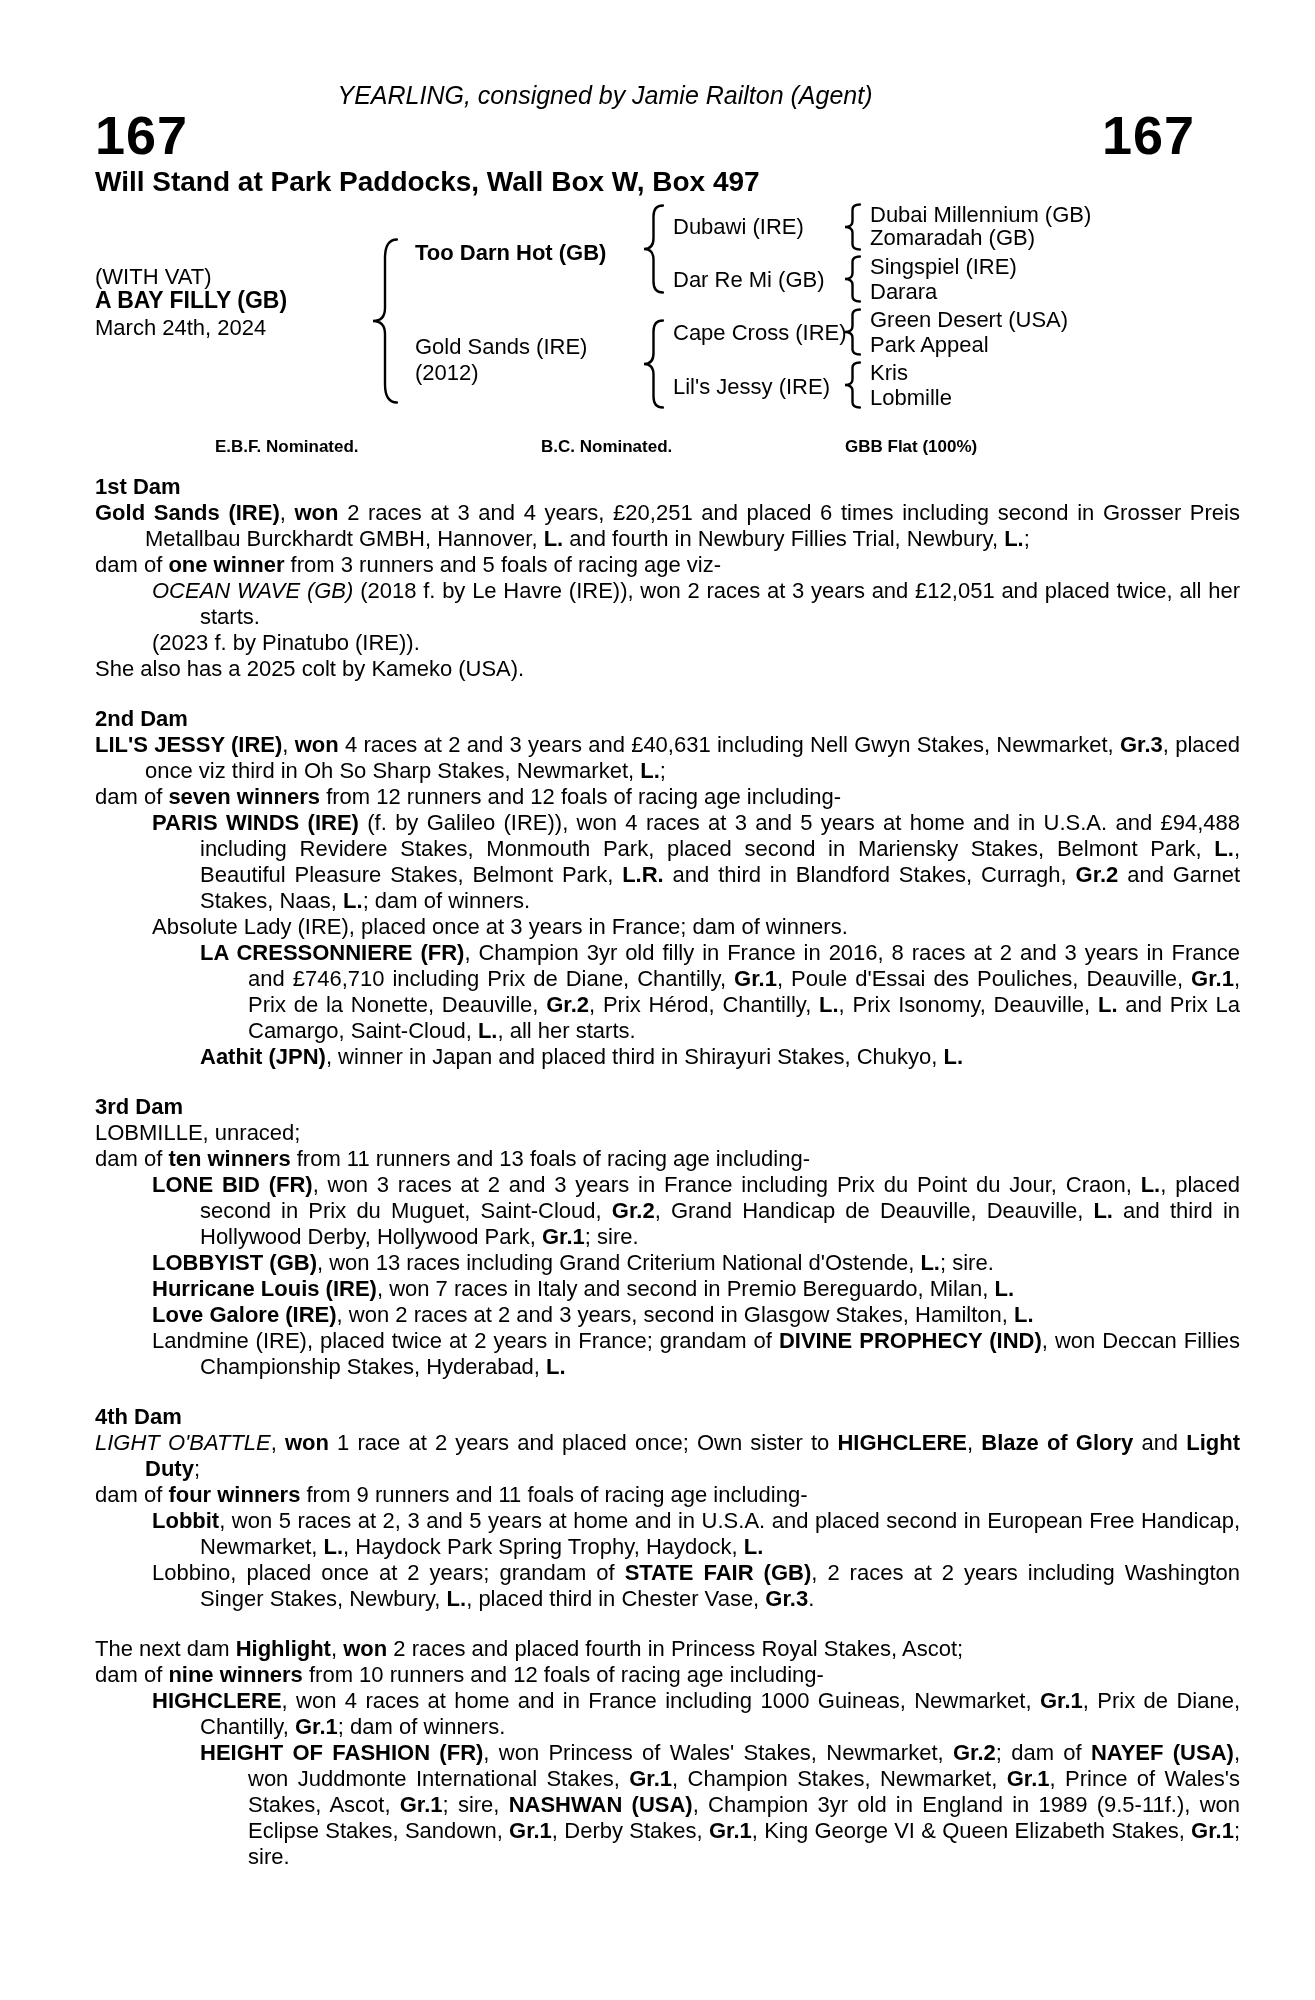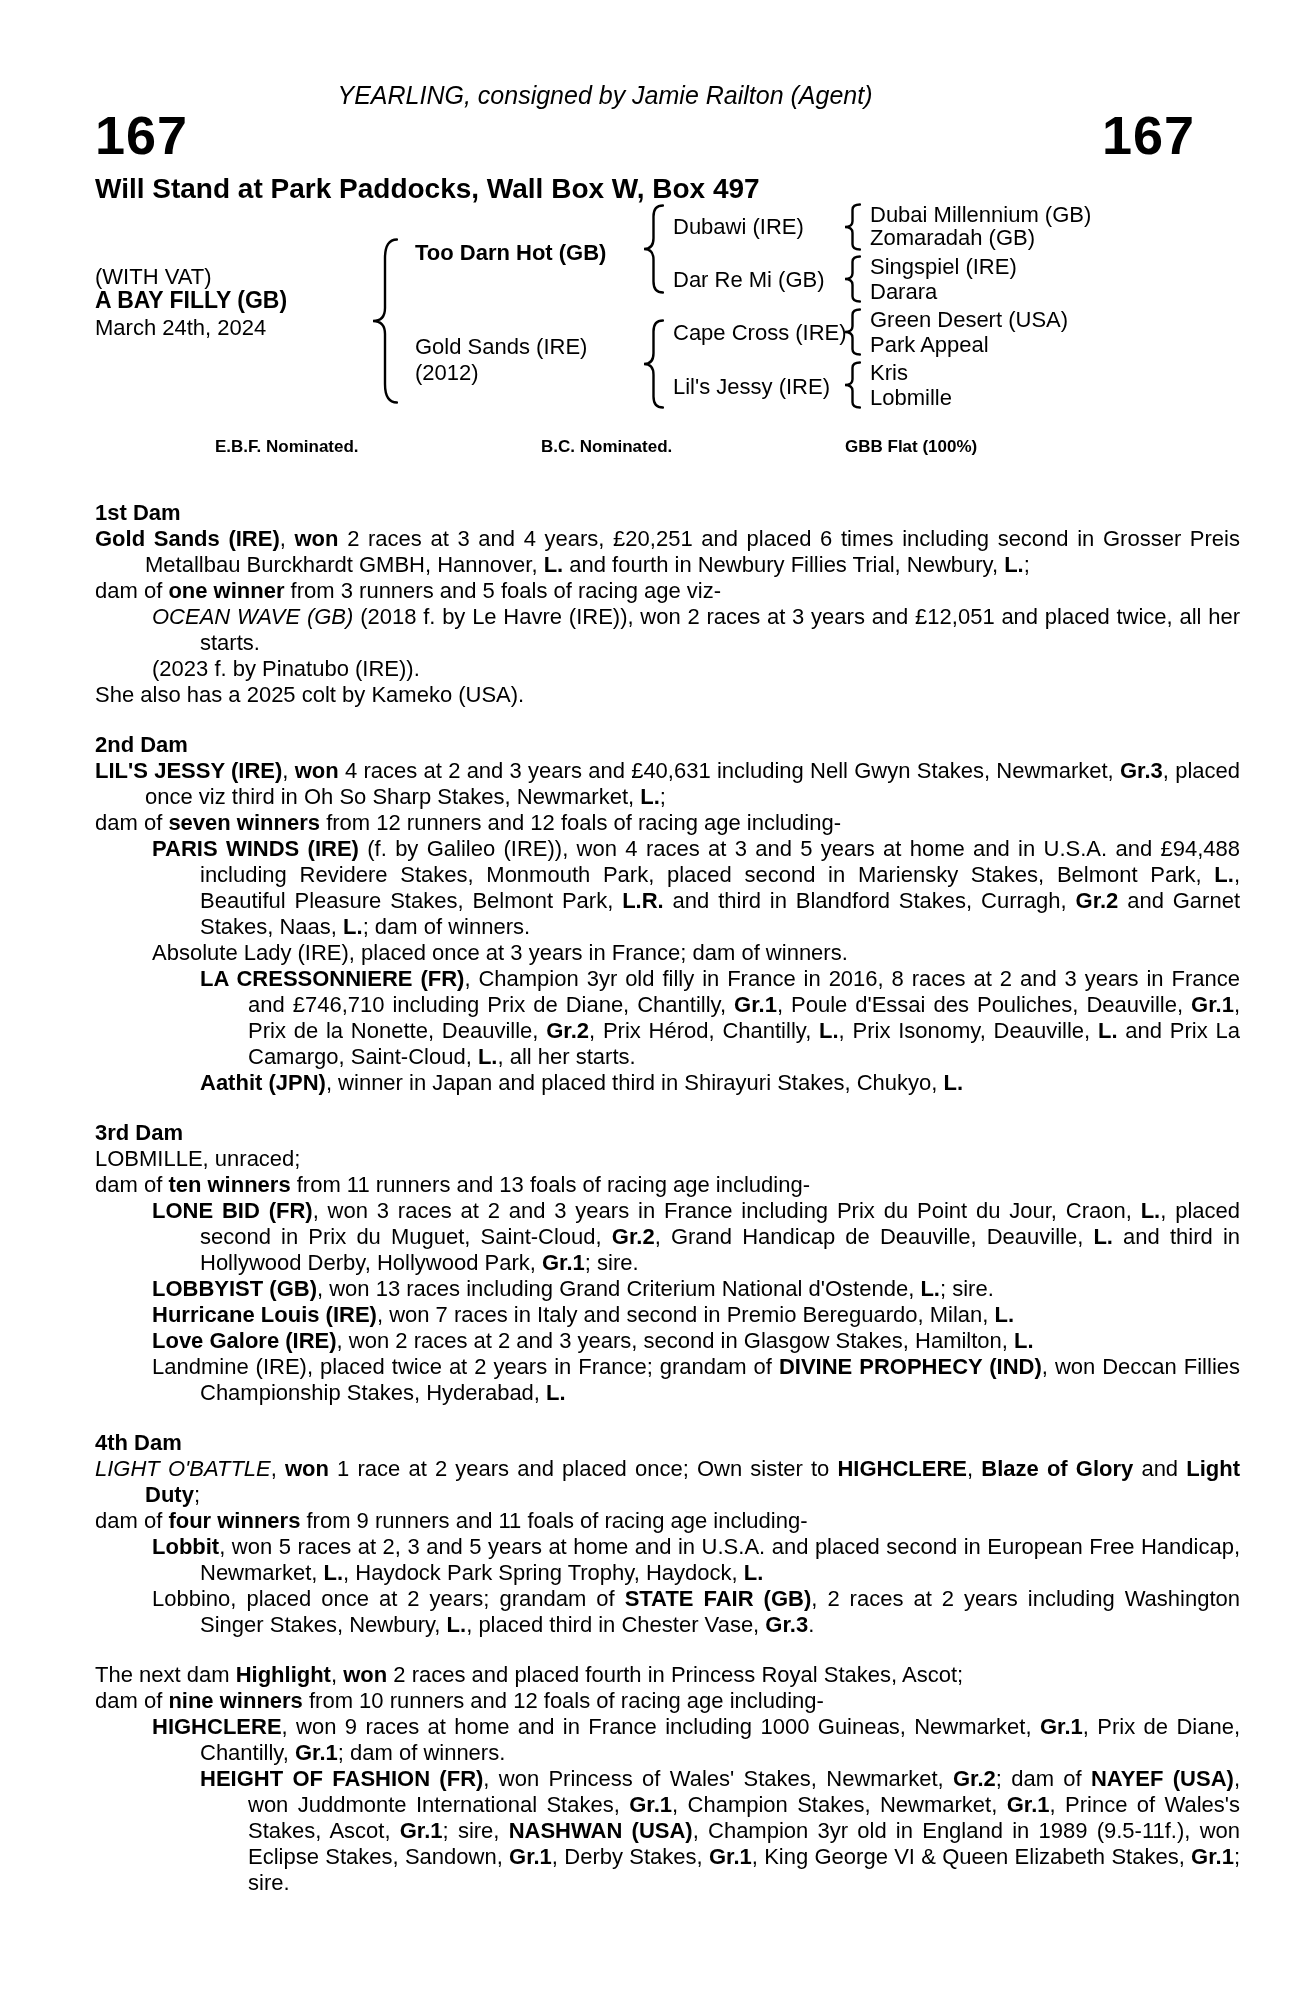--- a/index.html
+++ b/index.html
@@ -12,39 +12,39 @@
 
   
   .consignor{
     position:absolute;left:95px;top:81px;width:1020px;text-align:center;
     font-style:italic;font-size:25px;line-height:28px;white-space:nowrap;
   }
   .lot{position:absolute;top:108px;font-size:54px;font-weight:bold;line-height:54px;letter-spacing:1px;}
   .lot-left{left:95px;}
   .lot-right{right:75px;}
   .stand-line{
-    position:absolute;left:95px;top:167px;font-size:28px;font-weight:bold;line-height:30px;white-space:nowrap;margin-top:7px;
+    position:absolute;left:95px;top:167px;font-size:28px;font-weight:bold;line-height:30px;white-space:nowrap;
   }
 
   
   .pedigree{position:absolute;left:95px;top:200px;width:1145px;height:234px;font-size:22px;}
   .pedigree .cell{position:absolute;line-height:26px;white-space:nowrap;}
   .pedigree .subject-name{font-weight:bold;font-size:23px;}
   .brace{position:absolute;}
   .brace svg{display:block;}
 
   
   .nominations{position:absolute;left:95px;top:434px;width:1145px;height:28px;font-weight:bold;font-size:17px;line-height:26px;}
   .nominations span{position:absolute;white-space:nowrap;}
   .nom-0{left:120px;}
   .nom-1{left:446px;}
   .nom-2{left:750px;}
 
   
-  .body-text{position:absolute;left:95px;top:500px;width:1145px;font-size:22px;line-height:26px;}
+  .body-text{position:absolute;left:95px;top:474px;width:1145px;font-size:22px;line-height:26px;}
   .dam-heading{font-weight:bold;}
   .para{text-align:justify;}
   .lvl0{padding-left:50px;text-indent:-50px;}
   .lvl1{padding-left:105px;text-indent:-48px;}
   .lvl2{padding-left:153px;text-indent:-48px;}
   .gap{margin-top:24px;}
   .b{font-weight:bold;}
   .it{font-style:italic;}
 </style>
 </head>
@@ -155,18 +155,18 @@
       <section class="gap">
         <div class="dam-heading">4th Dam</div>
         <div class="para lvl0"><span class="it">LIGHT O'BATTLE</span><span>, </span><span class="b">won</span><span> 1 race at 2 years and placed once; Own sister to </span><span class="b">HIGHCLERE</span><span>, </span><span class="b">Blaze of Glory</span><span> and </span><span class="b">Light Duty</span><span>;</span></div>
         <div class="para lvl0"><span>dam of </span><span class="b">four winners</span><span> from 9 runners and 11 foals of racing age including-</span></div>
         <div class="para lvl1"><span class="b">Lobbit</span><span>, won 5 races at 2, 3 and 5 years at home and in U.S.A. and placed second in European Free Handicap, Newmarket, </span><span class="b">L.</span><span>, Haydock Park Spring Trophy, Haydock, </span><span class="b">L.</span></div>
         <div class="para lvl1"><span>Lobbino, placed once at 2 years; grandam of </span><span class="b">STATE FAIR (GB)</span><span>, 2 races at 2 years including Washington Singer Stakes, Newbury, </span><span class="b">L.</span><span>, placed third in Chester Vase, </span><span class="b">Gr.3</span><span>.</span></div>
       </section>
       <section class="gap">
         <div class="para lvl0"><span>The next dam </span><span class="b">Highlight</span><span>, </span><span class="b">won</span><span> 2 races and placed fourth in Princess Royal Stakes, Ascot;</span></div>
         <div class="para lvl0"><span>dam of </span><span class="b">nine winners</span><span> from 10 runners and 12 foals of racing age including-</span></div>
-        <div class="para lvl1"><span class="b">HIGHCLERE</span><span>, won 9 races at home and in France including 1000 Guineas, Newmarket, </span><span class="b">Gr.1</span><span>, Prix de Diane, Chantilly, </span><span class="b">Gr.1</span><span>; dam of winners.</span></div>
+        <div class="para lvl1"><span class="b">HIGHCLERE</span><span>, won 4 races at home and in France including 1000 Guineas, Newmarket, </span><span class="b">Gr.1</span><span>, Prix de Diane, Chantilly, </span><span class="b">Gr.1</span><span>; dam of winners.</span></div>
         <div class="para lvl2"><span class="b">HEIGHT OF FASHION (FR)</span><span>, won Princess of Wales' Stakes, Newmarket, </span><span class="b">Gr.2</span><span>; dam of </span><span class="b">NAYEF (USA)</span><span>, won Juddmonte International Stakes, </span><span class="b">Gr.1</span><span>, Champion Stakes, Newmarket, </span><span class="b">Gr.1</span><span>, Prince of Wales's Stakes, Ascot, </span><span class="b">Gr.1</span><span>; sire, </span><span class="b">NASHWAN (USA)</span><span>, Champion 3yr old in England in 1989 (9.5-11f.), won Eclipse Stakes, Sandown, </span><span class="b">Gr.1</span><span>, Derby Stakes, </span><span class="b">Gr.1</span><span>, King George VI &amp; Queen Elizabeth Stakes, </span><span class="b">Gr.1</span><span>; sire.</span></div>
       </section>
     </div>
 
 </div>
 
 </body></html>

